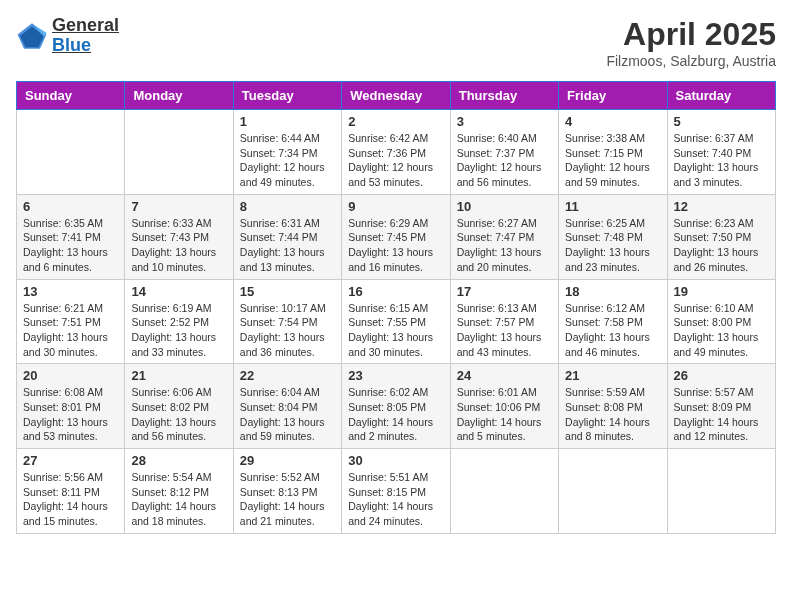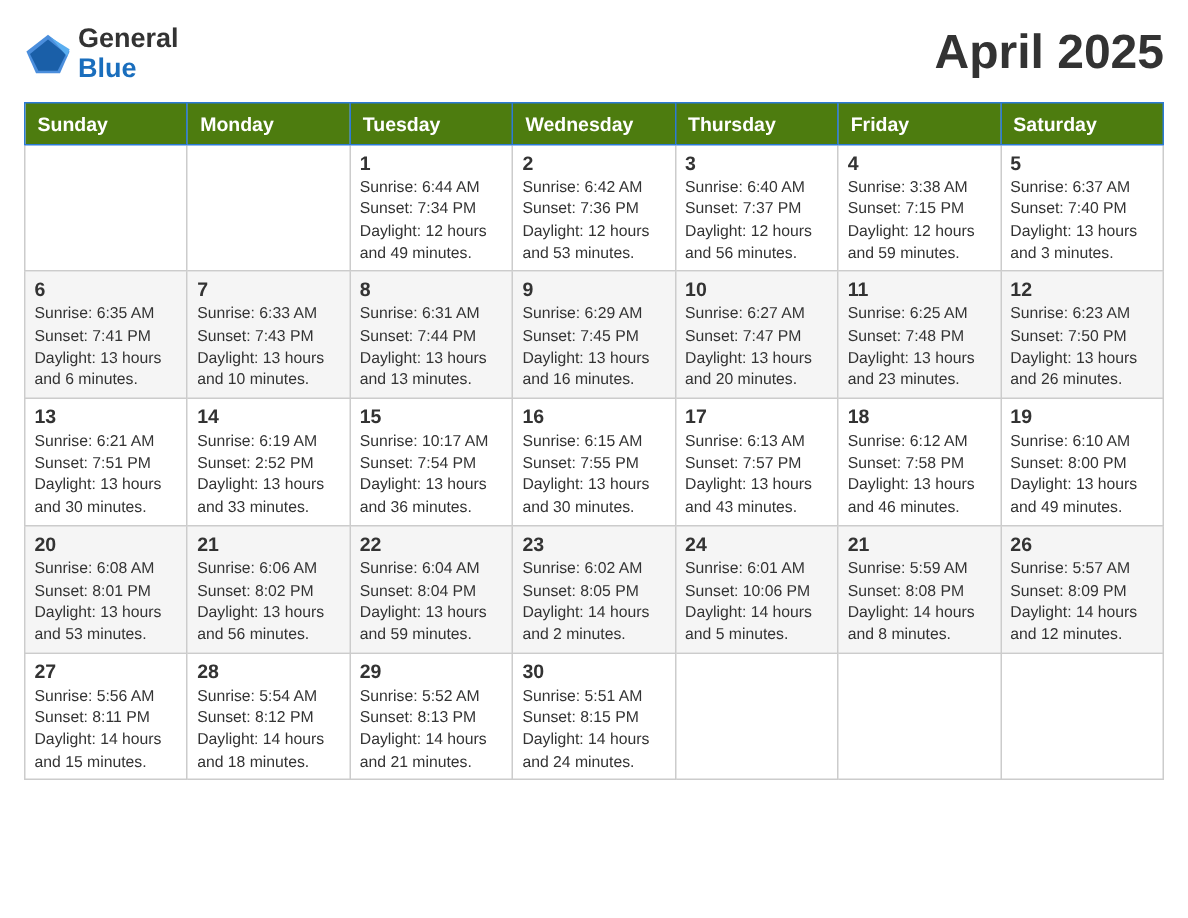--- a/index.html
+++ b/index.html
@@ -21,20 +21,21 @@
       align-items: center;
       gap: 4px;
     }
     .logo-text {
       display: flex;
       flex-direction: column;
       font-size: 18px;
       font-weight: bold;
       line-height: 1.1;
       color: #333;
+      text-decoration: underline;
     }
     .logo-text span.blue { color: #1a6ebd; }
     .logo-icon {
       width: 32px;
       height: 32px;
     }
     .title-block {
       text-align: right;
     }
     .title-block h1 {
@@ -45,21 +46,21 @@
     .title-block p {
       font-size: 14px;
       color: #555;
     }
     .calendar {
       width: 100%;
       border-collapse: collapse;
       border: 1px solid #ccc;
     }
     .calendar th {
-      background: #4d7c0f;
+      background: #a21caf;
       color: #fff;
       font-size: 13px;
       font-weight: bold;
       padding: 6px 8px;
       text-align: left;
       border: 1px solid #2c7ad6;
     }
     .calendar td {
       border: 1px solid #ccc;
       vertical-align: top;
@@ -99,20 +100,21 @@
       <polygon points="20,8 35,20 28,34 12,34 5,20" fill="#1a5fa8"></polygon>
       <polygon points="22,6 38,16 36,22" fill="#5aaef0"></polygon>
     </svg>
     <div class="logo-text">
       <span>General</span>
       <span class="blue">Blue</span>
     </div>
   </div>
   <div class="title-block">
     <h1>April 2025</h1>
+    <p>Filzmoos, Salzburg, Austria</p>
   </div>
 </div>
 
 <table class="calendar">
   <thead>
     <tr>
     <th>Sunday</th>
         <th>Monday</th>
         <th>Tuesday</th>
         <th>Wednesday</th>

